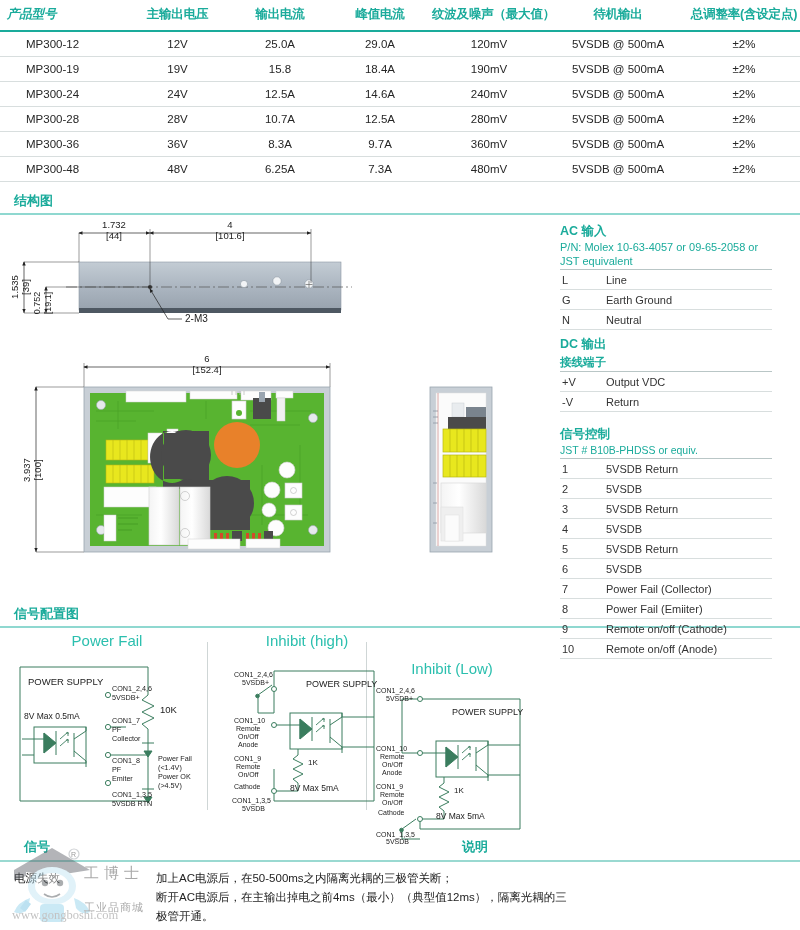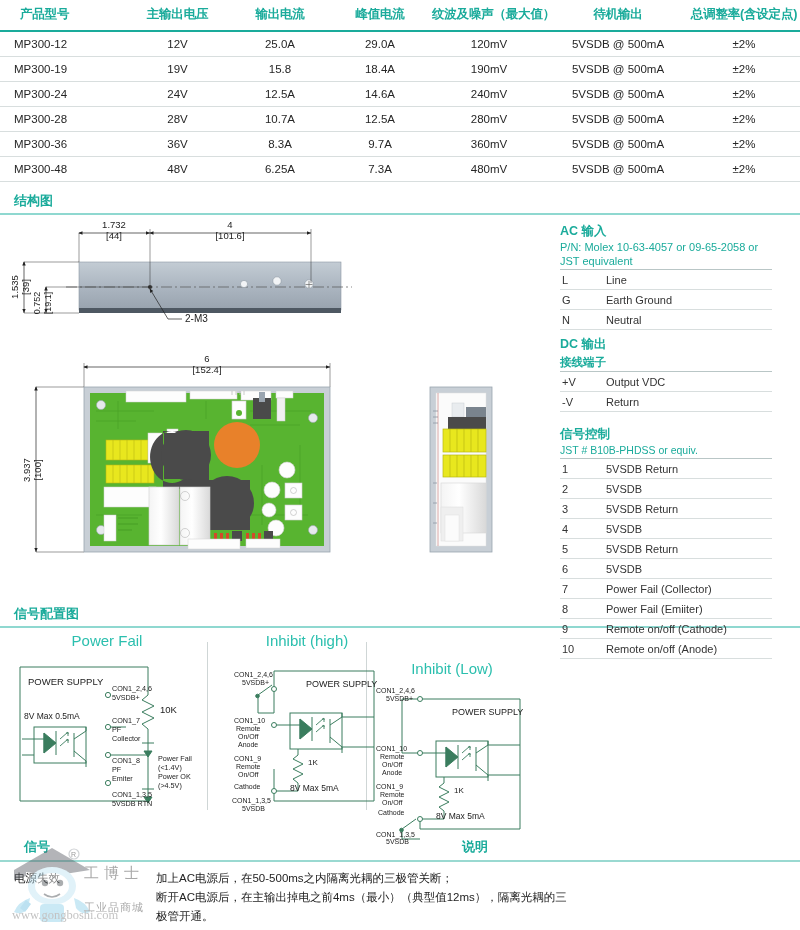--- a/index.html
+++ b/index.html
@@ -18,29 +18,29 @@
   .spec-table th {
     color:#1aab9b;
     font-size:12.5px;
     font-weight:bold;
     padding:6px 2px 7px 2px;
     text-align:center;
     border-bottom:2.2px solid #1aab9b;
     white-space:nowrap;
     letter-spacing:-0.2px;
   }
-  .spec-table th.first { text-align:left; padding-left:20px; }
+  .spec-table th.first { text-align:left; padding-left:7px;font-style:italic; }
   .spec-table td {
     font-size:11.5px;
     padding:6px 2px;
     text-align:center;
     border-bottom:1px solid #d8dede;
     color:#262626;
   }
-  .spec-table td.first { text-align:left; padding-left:14px; }
+  .spec-table td.first { text-align:left; padding-left:26px; }
   .spec-table tr:last-child td { border-bottom:1px solid #d8dede; }
 
   
   .sec-head {
     color:#1aab9b;
     font-size:13px;
     font-weight:bold;
     border-bottom:2px solid #8fd8d0;
     display:block;
     padding:0 0 3px 14px;

